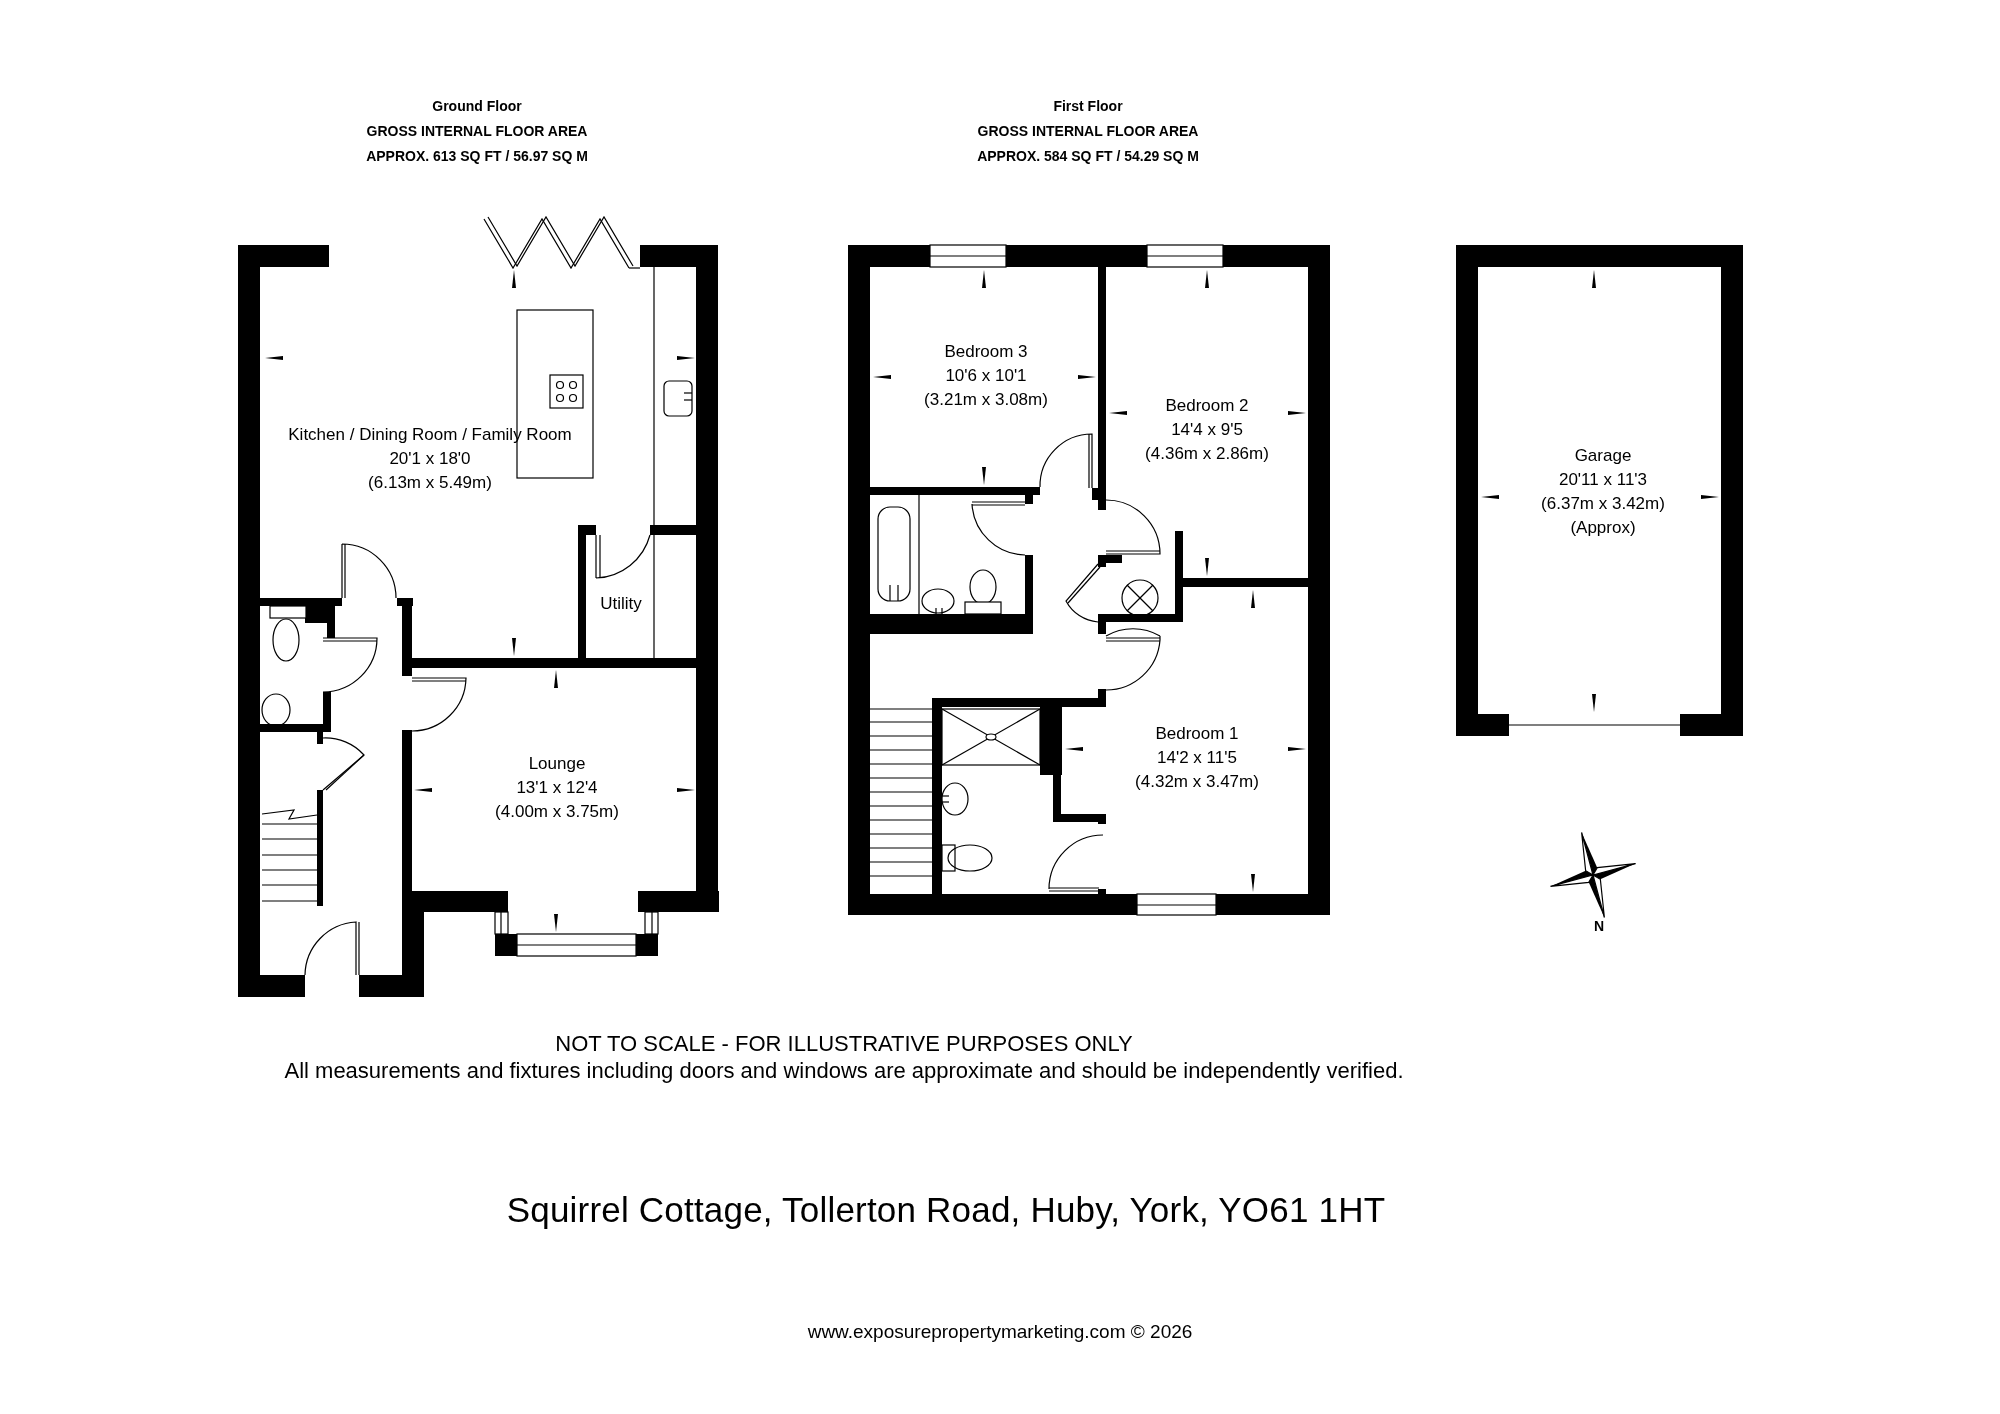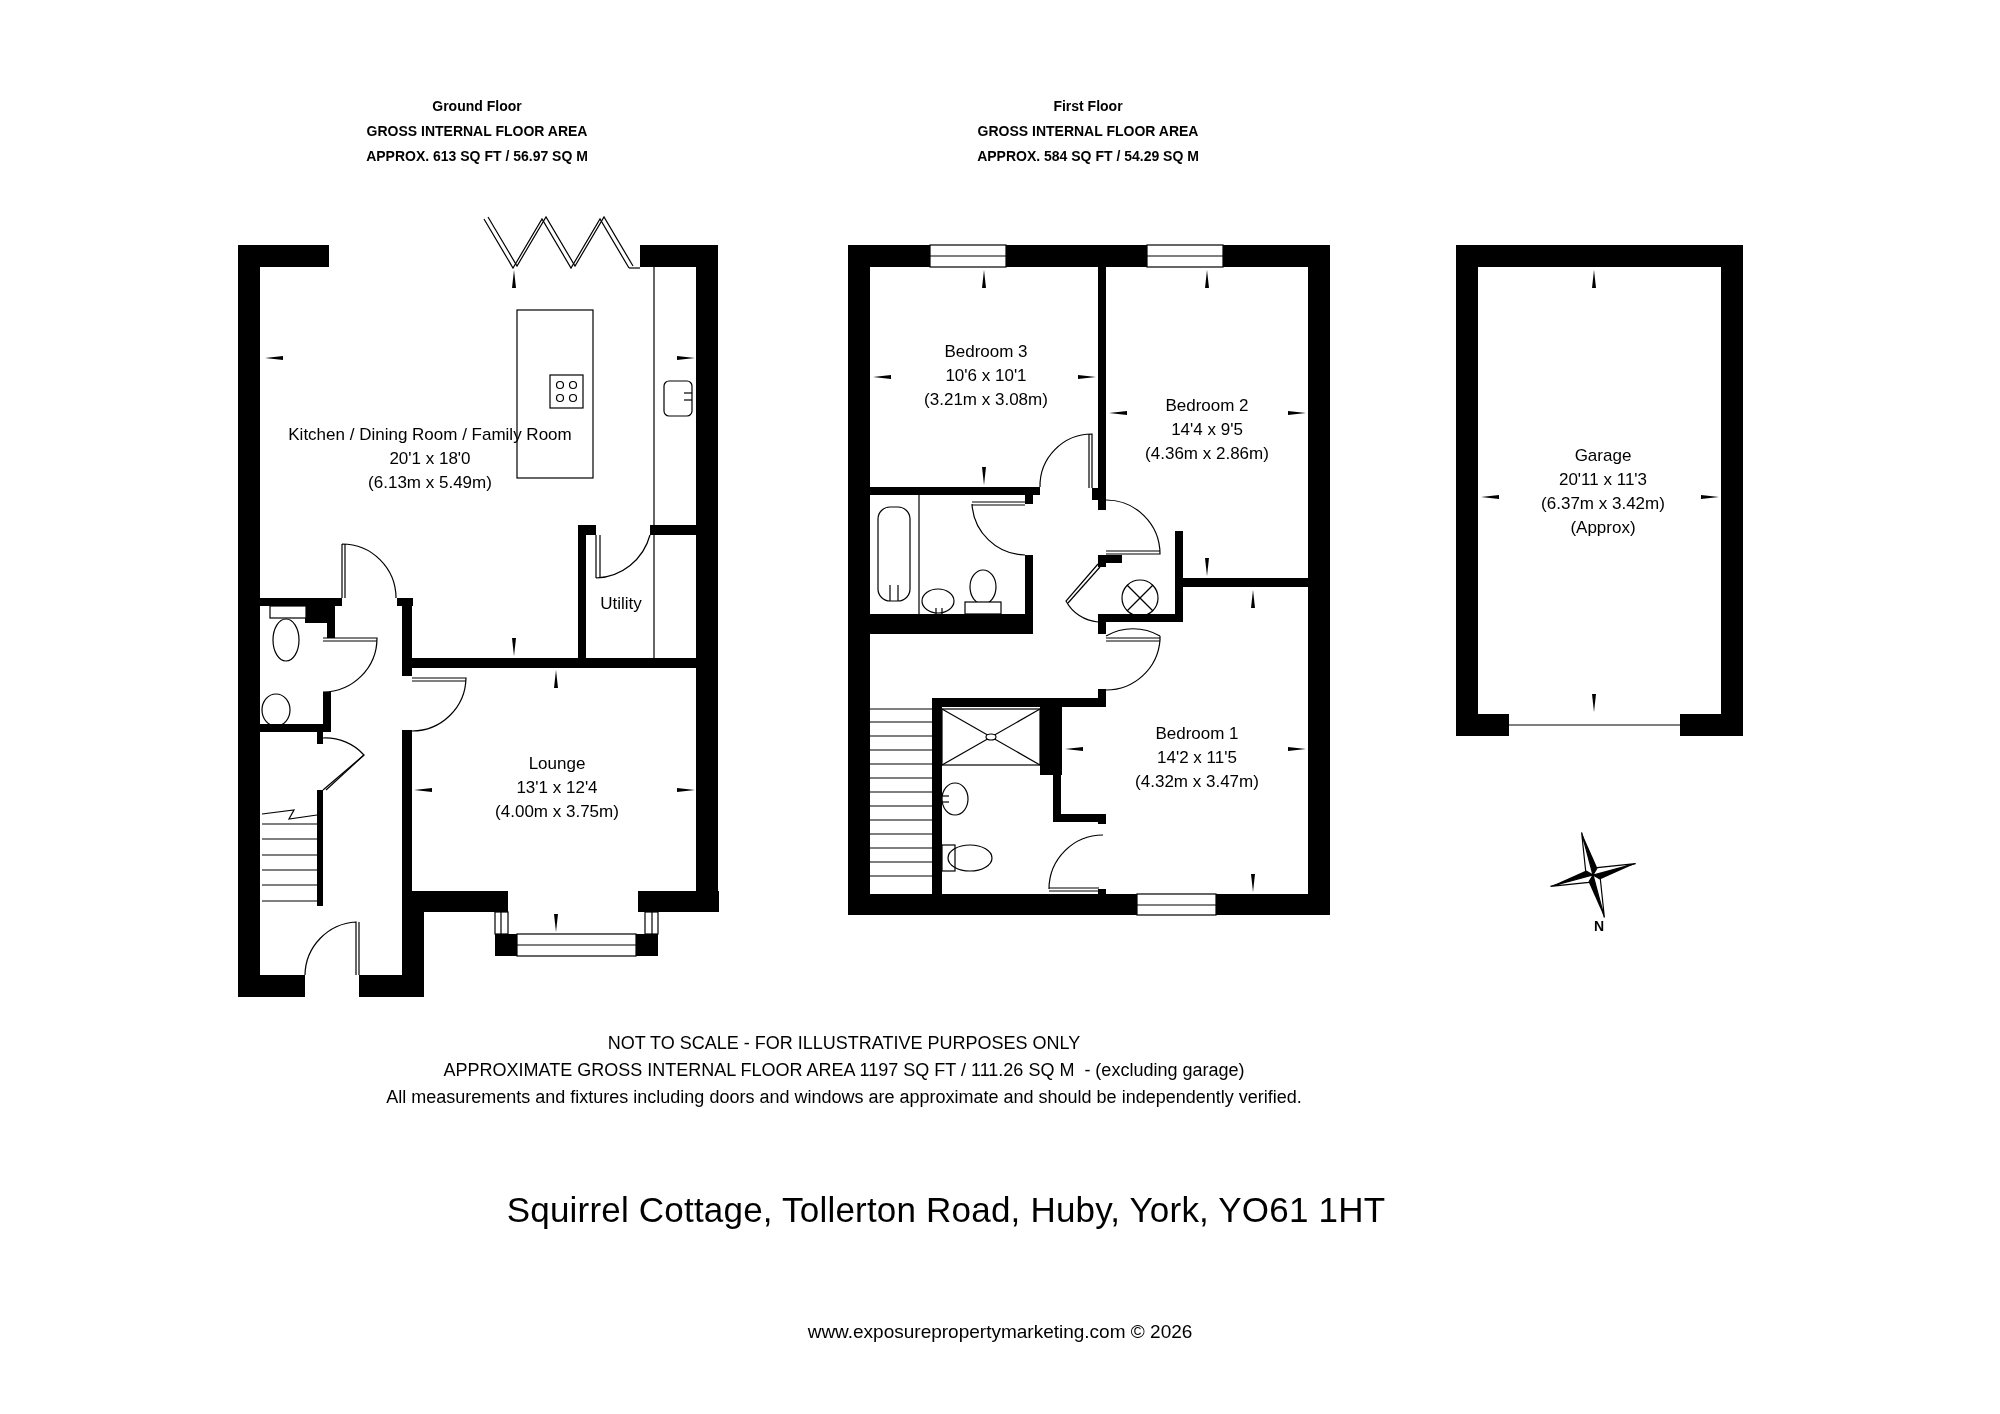--- a/index.html
+++ b/index.html
@@ -4,21 +4,21 @@
 <style>
   html, body { margin:0; padding:0; background:#ffffff; }
   body { width:2000px; height:1414px; position:relative; overflow:hidden;
          font-family:"Liberation Sans", "DejaVu Sans", sans-serif; color:#000; }
   .abs { position:absolute; text-align:center; white-space:nowrap; }
   .hdr { font-size:14px; line-height:25px;font-weight:bold; }
   .hdr div { display:block; }
   svg { position:absolute; left:0; top:0; }
   .room-label { position:absolute; text-align:center; font-size:17px; line-height:24px; white-space:nowrap; transform:translateX(-50%); }
   .room-label div { display:block; }
-  .notes { font-size:18px; line-height:27px; left:0; width:1688px; top:1030px; }
+  .notes { font-size:22px; line-height:27px; left:0; width:1688px; top:1030px; }
   .address { font-size:35px; left:0; width:1892px; top:1190px; letter-spacing:0.2px; }
   .footer { font-size:19px; left:0; width:2000px; top:1321px; }
   .wall { fill:#000; }
   .thin { fill:none; stroke:#000; stroke-width:1.2; }
   .thinw { fill:#fff; stroke:#000; stroke-width:1.2; }
   .win { fill:#fff; stroke:#000; stroke-width:1.2; }
 </style>
 </head>
 <body>
 
@@ -316,19 +316,18 @@
 
 <div class="room-label" style="left:1603px; top:444px;">
   <div>Garage</div>
   <div>20'11 x 11'3</div>
   <div>(6.37m x 3.42m)</div>
   <div>(Approx)</div>
 </div>
 
 <div class="abs notes">
   <div>NOT TO SCALE - FOR ILLUSTRATIVE PURPOSES ONLY</div>
-  <div style="white-space:pre;">APPROXIMATE GROSS INTERNAL FLOOR AREA 1197 SQ FT / 111.26 SQ M  - (excluding garage)</div>
   <div>All measurements and fixtures including doors and windows are approximate and should be independently verified.</div>
 </div>
 
 <div class="abs address">Squirrel Cottage, Tollerton Road, Huby, York, YO61 1HT</div>
 
 <div class="abs footer">www.exposurepropertymarketing.com © 2026</div>
 
 </body></html>

